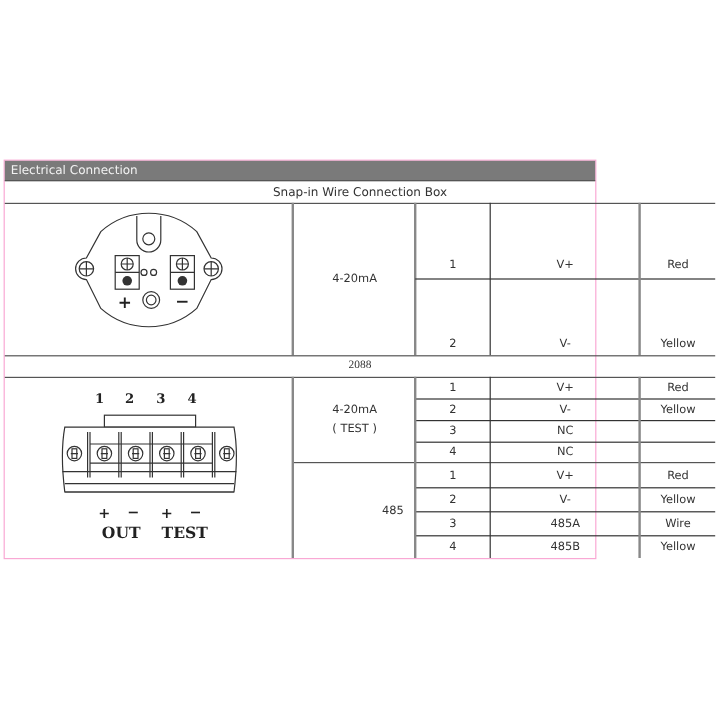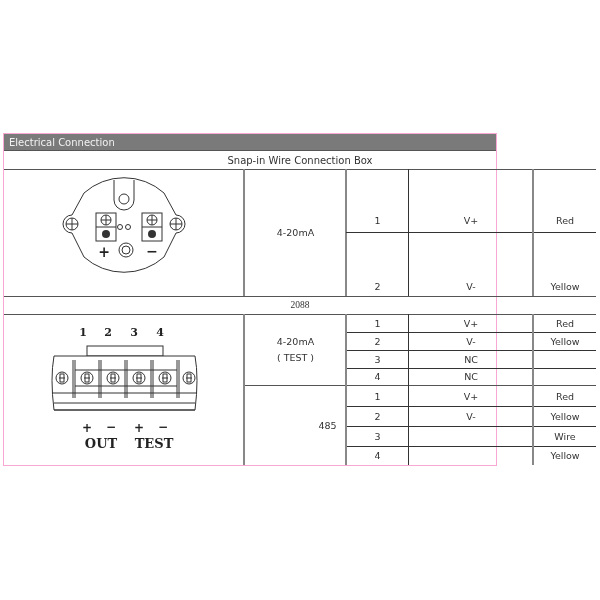--- a/index.html
+++ b/index.html
@@ -169,22 +169,24 @@
   <div class="cell" style="left:405px;top:252px;width:124px;height:20px;">V+</div>
   <div class="cell" style="left:530px;top:252px;width:62px;height:20px;">Red</div>
   <div class="hlt" style="left:342px;top:272px;width:250px;"></div>
 
   <div class="cell" style="left:343px;top:272px;width:61px;height:20px;">2</div>
   <div class="cell" style="left:405px;top:272px;width:124px;height:20px;">V-</div>
   <div class="cell" style="left:530px;top:272px;width:62px;height:20px;">Yellow</div>
   <div class="hlt" style="left:342px;top:292px;width:250px;"></div>
 
   <div class="cell" style="left:343px;top:292px;width:61px;height:20px;">3</div>
+  <div class="cell" style="left:405px;top:292px;width:124px;height:20px;">485A</div>
   <div class="cell" style="left:530px;top:292px;width:62px;height:20px;">Wire</div>
   <div class="hlt" style="left:342px;top:312px;width:250px;"></div>
 
   <div class="cell" style="left:343px;top:312px;width:61px;height:19px;">4</div>
+  <div class="cell" style="left:405px;top:312px;width:124px;height:19px;">485B</div>
   <div class="cell" style="left:530px;top:312px;width:62px;height:19px;">Yellow</div>
 
   <div class="vlg" style="left:341px;top:180px;height:151px;"></div>
   <div class="vl" style="left:404px;top:180px;height:151px;border-color:#333;"></div>
   <div class="vlg" style="left:528px;top:180px;height:151px;"></div>
 </div>
 
 </body></html>

